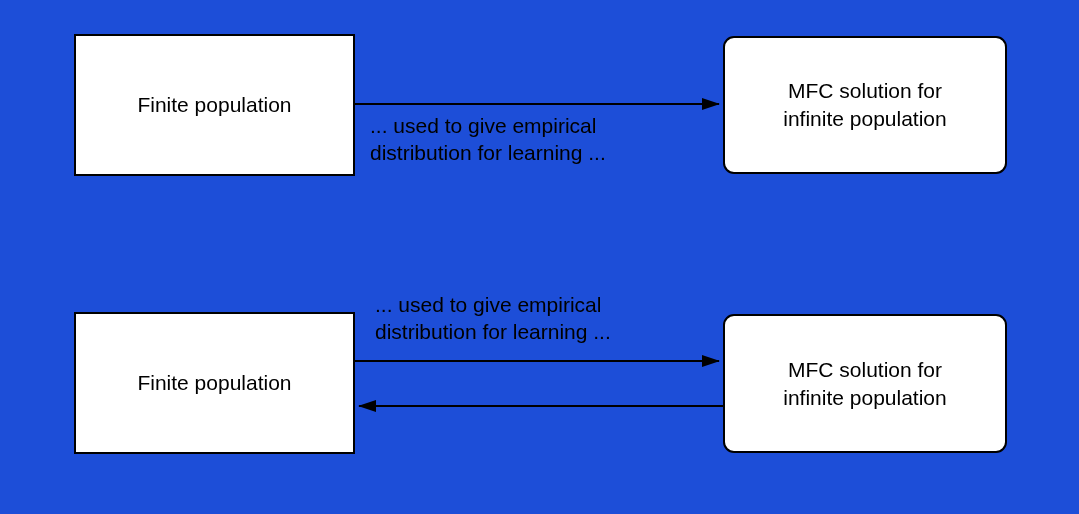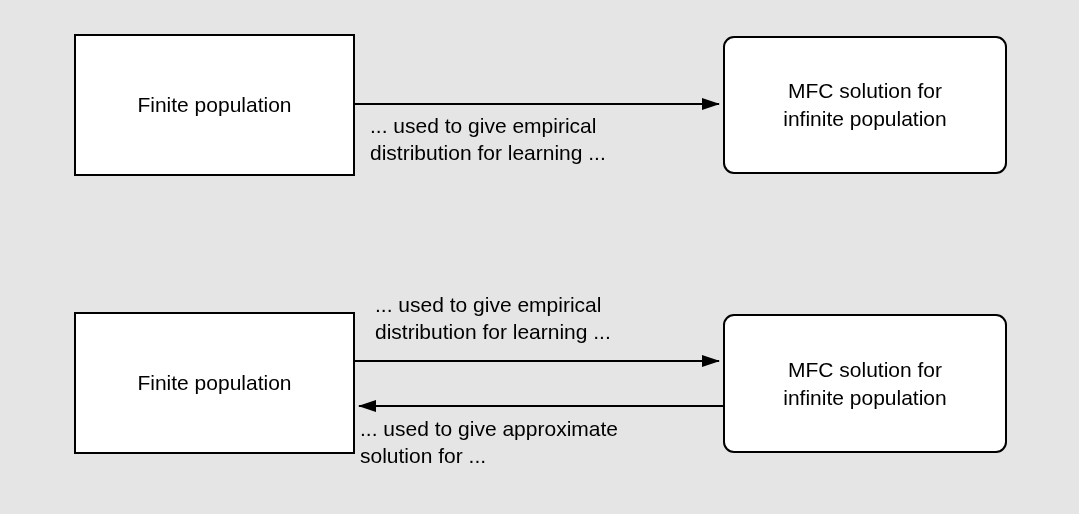--- a/index.html
+++ b/index.html
@@ -5,21 +5,21 @@
   html, body {
     margin: 0;
     padding: 0;
     background: #ffffff;
     font-family: "Liberation Sans", sans-serif;
   }
   .canvas {
     position: relative;
     width: 1079px;
     height: 514px;
-    background: #e5e5e5;
+    background: #1d4ed8;
     overflow: hidden;
   }
   .arrow-layer {
     position: absolute;
     left: 0;
     top: 0;
     width: 1079px;
     height: 514px;
     pointer-events: none;
   }
@@ -71,19 +71,17 @@
 distribution for learning ...</div>
 
   <div class="node rounded" style="left:723px; top:36px; width:284px; height:138px;">MFC solution for
 infinite population</div>
 
   <div class="node" style="left:74px; top:312px; width:281px; height:142px;">Finite population</div>
 
   <div class="edge-label" style="left:375px; top:291px; width:330px;">... used to give empirical
 distribution for learning ...</div>
 
-  <div class="edge-label" style="left:360px; top:415px; width:350px;">... used to give approximate
-solution for ...</div>
 
   <div class="node rounded" style="left:723px; top:314px; width:284px; height:139px;">MFC solution for
 infinite population</div>
 
 </div>
 
 </body></html>

